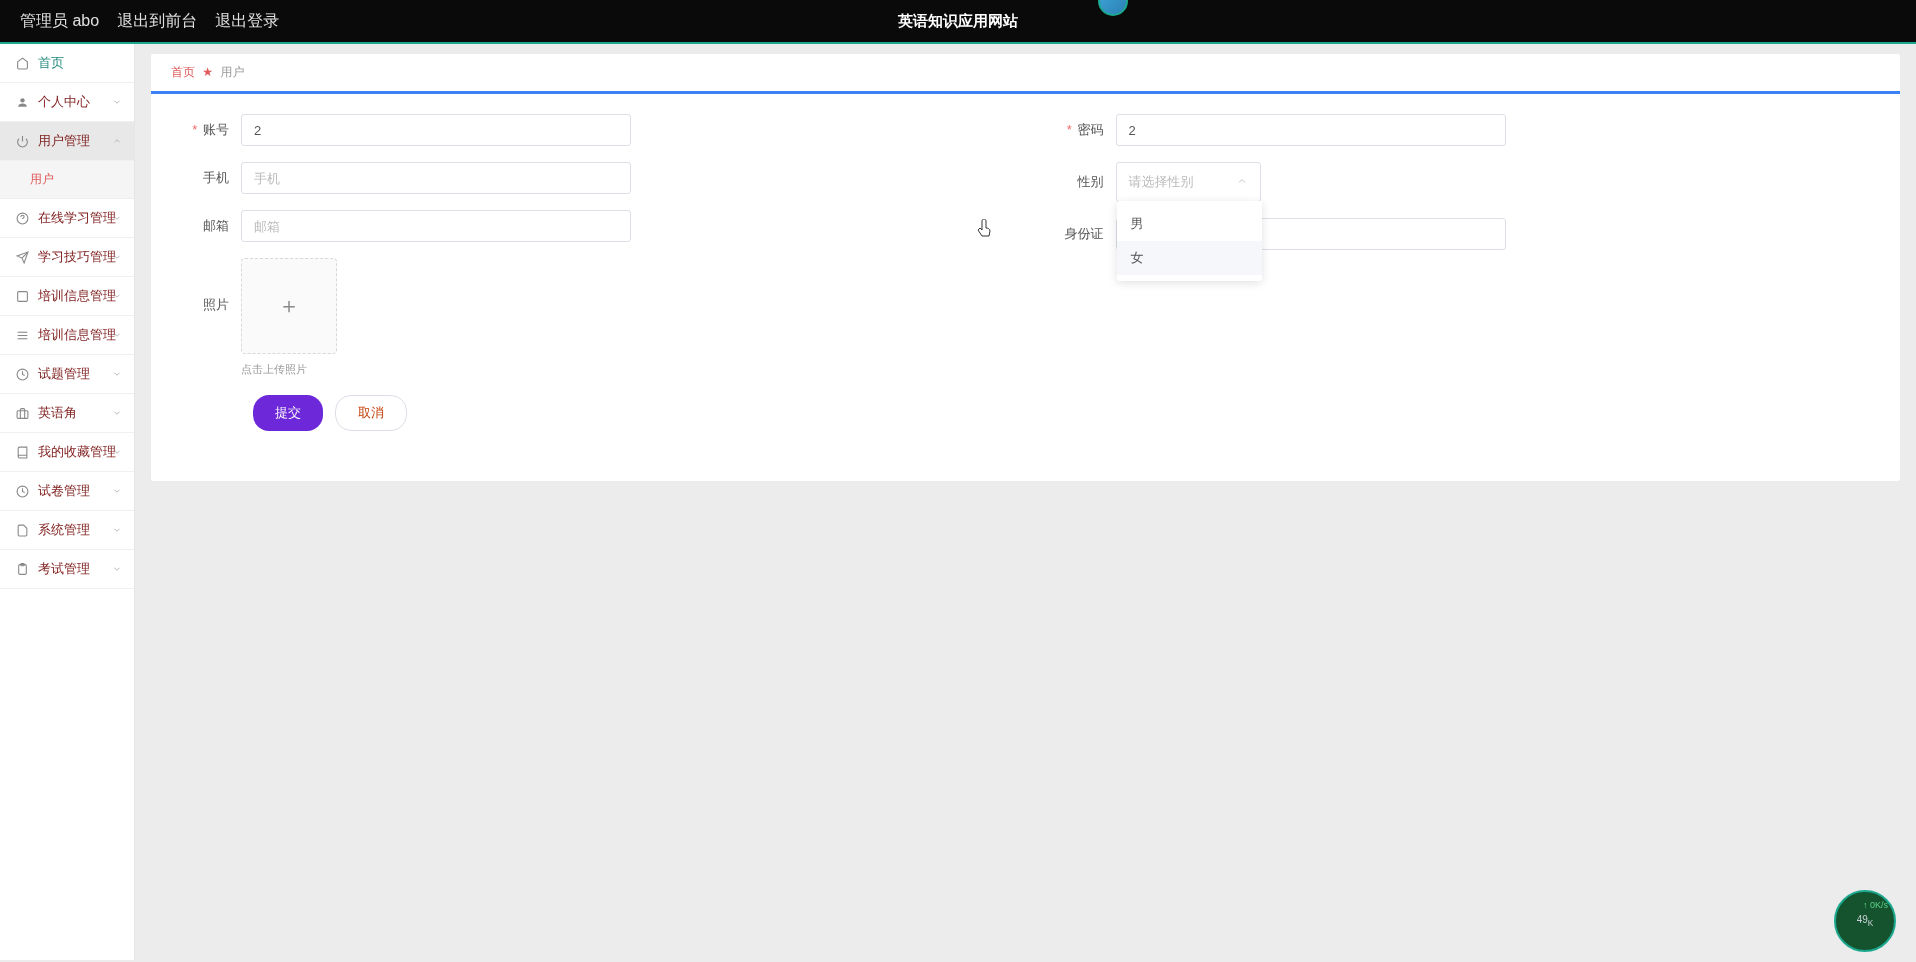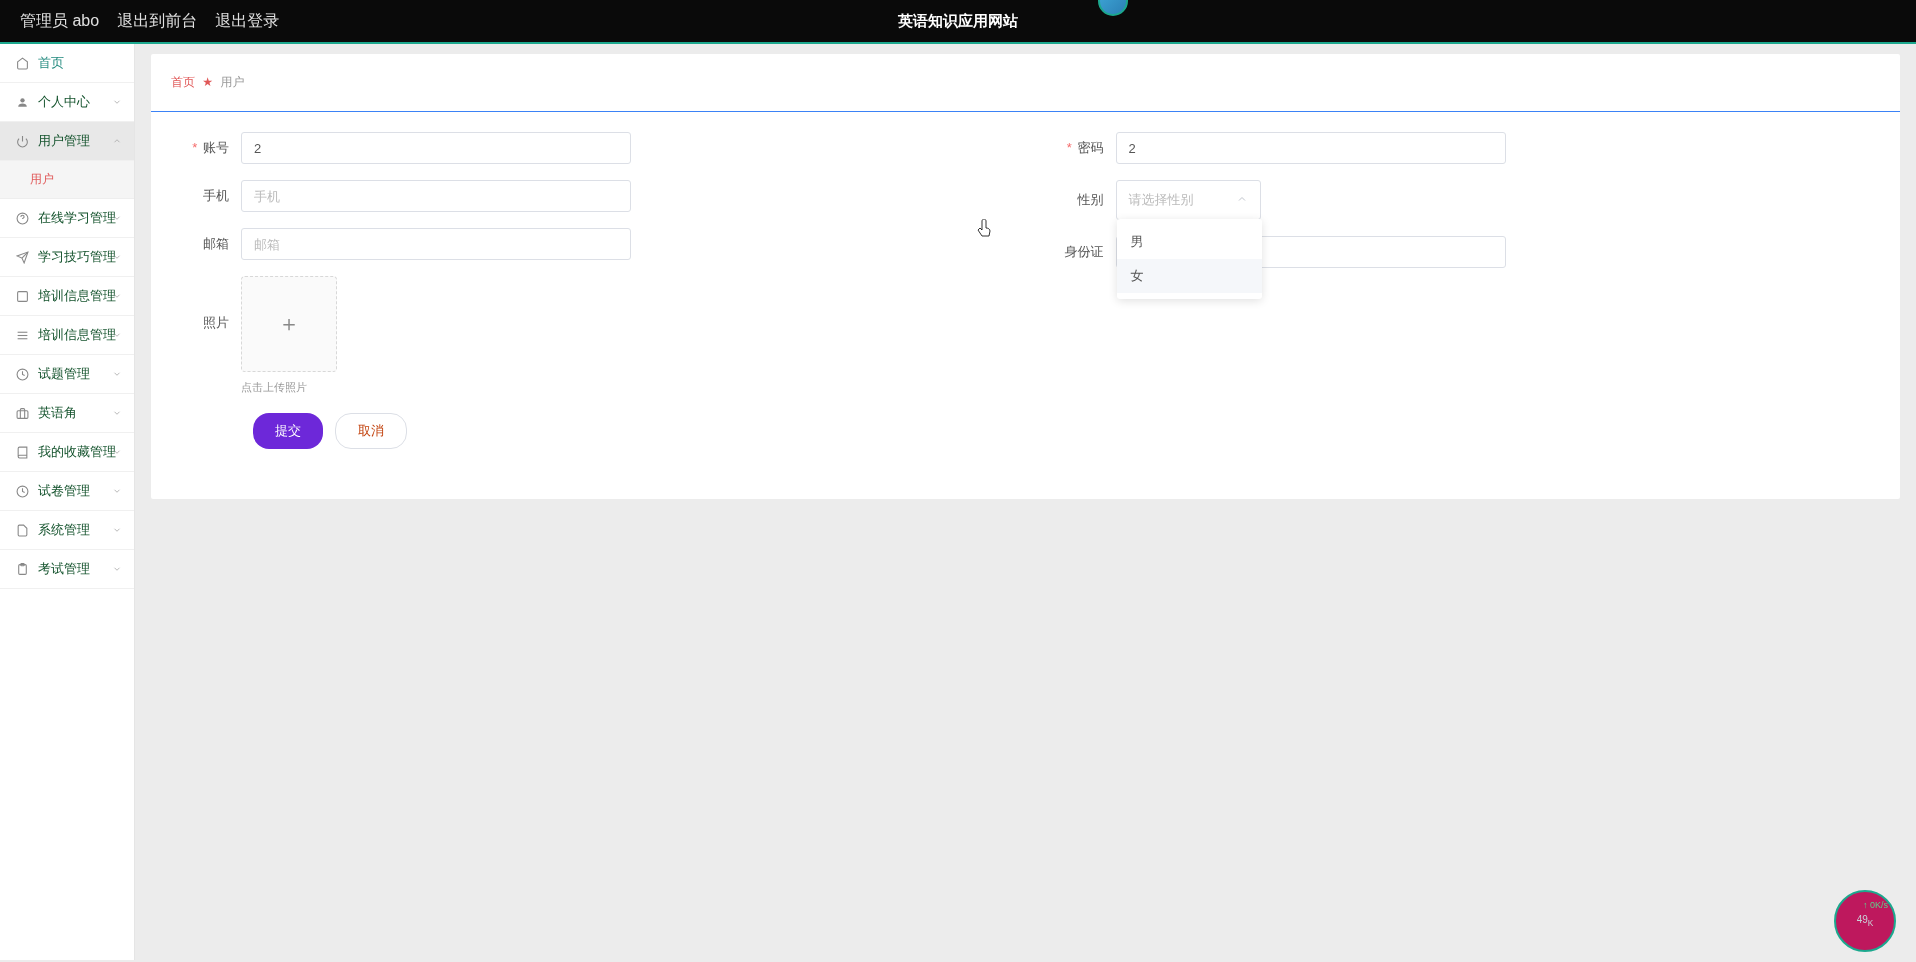--- a/index.html
+++ b/index.html
@@ -58,21 +58,21 @@
     .sidebar {
       width: 135px;
       background: #fff;
       flex-shrink: 0;
       border-right: 1px solid #e5e5e5;
     }
     .sidebar-item {
       display: flex;
       align-items: center;
       padding: 10px 14px;
-      color: #14532d;
+      color: #7f1d1d;
       font-size: 13px;
       cursor: pointer;
       border-bottom: 1px solid #f0f0f0;
       position: relative;
     }
     .sidebar-item.home {
       color: #268c80;
     }
     .sidebar-item .icon {
       width: 16px;
@@ -102,23 +102,23 @@
       flex: 1;
       padding: 10px 16px;
     }
     .content-panel {
       background: #fff;
       border-radius: 2px;
       min-height: 400px;
       padding-bottom: 30px;
     }
     .breadcrumb {
-      padding: 20px 20px;
+      padding: 10px 20px;
       font-size: 12px;
-      border-bottom: 1px solid #3b82f6;
+      border-bottom: 3px solid #3b82f6;
     }
     .breadcrumb-home {
       color: #e05858;
     }
     .breadcrumb-star {
       color: #e05858;
       margin: 0 4px;
     }
     .breadcrumb-current {
       color: #999;
@@ -239,21 +239,21 @@
       border: 1px solid #dcdfe6;
       color: #c2410c;
     }
     .net-widget {
       position: fixed;
       right: 20px;
       bottom: 10px;
       width: 62px;
       height: 62px;
       border-radius: 50%;
-      background: #be185d;
+      background: #14532d;
       border: 2px solid #1ca88e;
       display: flex;
       align-items: center;
       justify-content: center;
       color: #aee;
       font-size: 10px;
       flex-direction: column;
     }
     .net-main {
       font-size: 10px;

